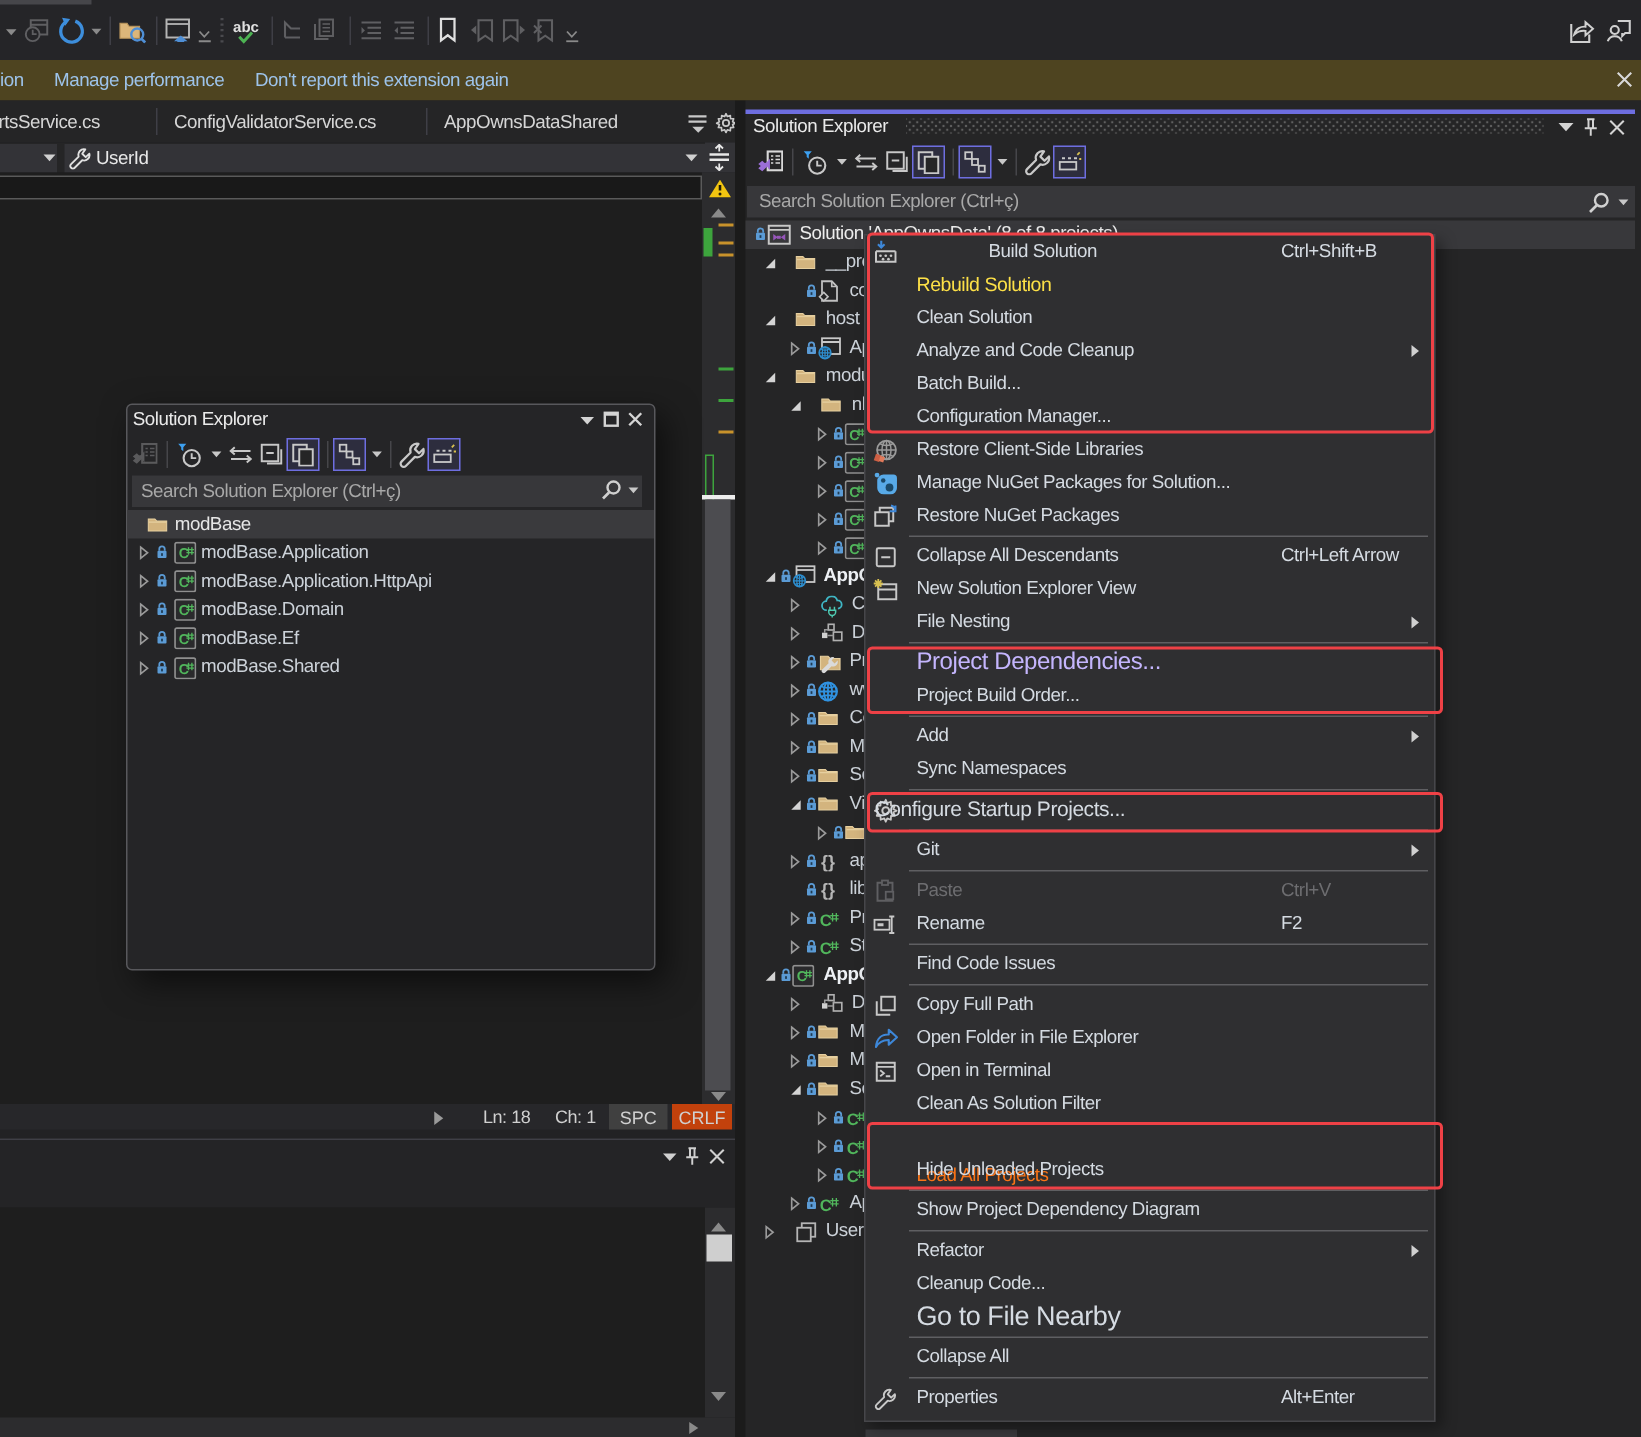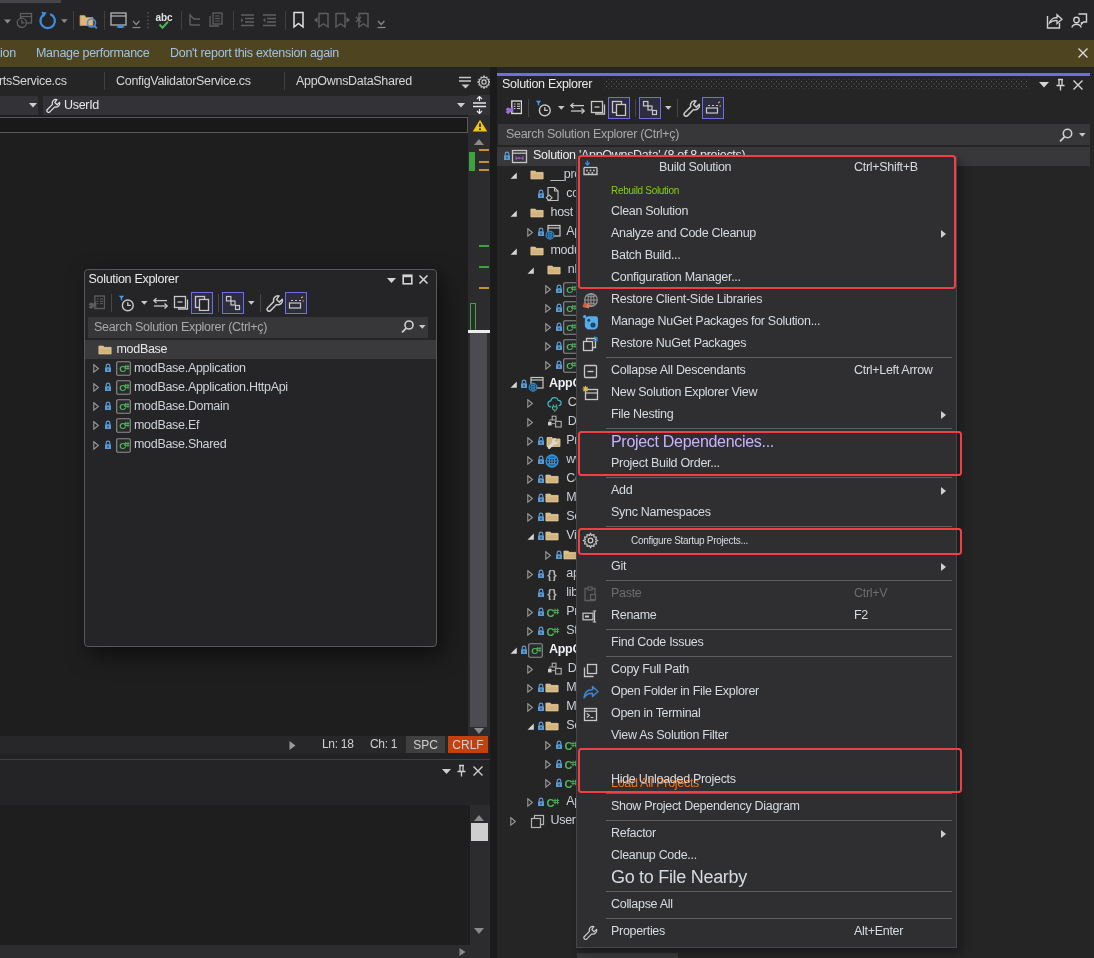--- a/index.html
+++ b/index.html
@@ -867,21 +867,21 @@
       <path d="M2 7.5 h13" stroke="#c8c8c8" stroke-width="1.3"></path>
       <circle cx="5" cy="10.5" r="0.9" fill="#c8c8c8"></circle>
       <circle cx="8.5" cy="10.5" r="0.9" fill="#c8c8c8"></circle>
       <circle cx="12" cy="10.5" r="0.9" fill="#c8c8c8"></circle>
       <circle cx="6.7" cy="12.8" r="0.9" fill="#c8c8c8"></circle>
       <circle cx="10.3" cy="12.8" r="0.9" fill="#c8c8c8"></circle>
       <path d="M5.5 0.5 v4 M3.3 2.8 l2.2 2.2 2.2 -2.2" fill="none" stroke="#3d87d8" stroke-width="1.4"></path>
     </svg>
     <div style="position:absolute;left:611px;top:168px;transform:translateY(-50%);font-size:12.5px;color:#d5dbe2;font-weight:normal;white-space:nowrap;letter-spacing:-0.3px;line-height:1.1;margin-left:48px;">Build Solution</div>
     <div style="position:absolute;left:854px;top:168px;transform:translateY(-50%);font-size:12.5px;color:#d5dbe2;font-weight:normal;white-space:nowrap;letter-spacing:-0.3px;line-height:1.1;">Ctrl+Shift+B</div>
-    <div style="position:absolute;left:611px;top:190px;transform:translateY(-50%);font-size:10px;color:#84cc16;font-weight:normal;white-space:nowrap;letter-spacing:-0.3px;line-height:1.1;">Rebuild Solution</div>
+    <div style="position:absolute;left:611px;top:190px;transform:translateY(-50%);font-size:13px;color:#fde047;font-weight:normal;white-space:nowrap;letter-spacing:-0.3px;line-height:1.1;">Rebuild Solution</div>
     <div style="position:absolute;left:611px;top:212px;transform:translateY(-50%);font-size:12.5px;color:#d5dbe2;font-weight:normal;white-space:nowrap;letter-spacing:-0.3px;line-height:1.1;">Clean Solution</div>
     <div style="position:absolute;left:611px;top:234px;transform:translateY(-50%);font-size:12.5px;color:#d5dbe2;font-weight:normal;white-space:nowrap;letter-spacing:-0.3px;line-height:1.1;">Analyze and Code Cleanup</div>
     <svg style="position:absolute;left:940px;top:229px" width="7" height="10" viewBox="0 0 7 10">
       <path d="M1 1 L6 5 L1 9 Z" fill="#d0d0d0"></path>
     </svg>
     <div style="position:absolute;left:611px;top:256px;transform:translateY(-50%);font-size:12.5px;color:#d5dbe2;font-weight:normal;white-space:nowrap;letter-spacing:-0.3px;line-height:1.1;">Batch Build...</div>
     <div style="position:absolute;left:611px;top:278px;transform:translateY(-50%);font-size:12.5px;color:#d5dbe2;font-weight:normal;white-space:nowrap;letter-spacing:-0.3px;line-height:1.1;">Configuration Manager...</div>
     <svg style="position:absolute;left:582px;top:292px" width="17" height="17" viewBox="0 0 17 17">
       <circle cx="9" cy="8" r="6.3" fill="none" stroke="#9a9a9a" stroke-width="1.2"></circle>
       <path d="M2.7 8 h12.6 M9 1.7 v12.6 M4.5 3.7 c2.5 1.7 6.5 1.7 9 0 M4.5 12.3 c2.5 -1.7 6.5 -1.7 9 0" stroke="#9a9a9a" stroke-width="1" fill="none"></path>
@@ -927,21 +927,21 @@
     <div style="position:absolute;left:611px;top:491.0px;transform:translateY(-50%);font-size:12.5px;color:#d5dbe2;font-weight:normal;white-space:nowrap;letter-spacing:-0.3px;line-height:1.1;">Add</div>
     <svg style="position:absolute;left:940px;top:486.0px" width="7" height="10" viewBox="0 0 7 10">
       <path d="M1 1 L6 5 L1 9 Z" fill="#d0d0d0"></path>
     </svg>
     <div style="position:absolute;left:611px;top:513.0px;transform:translateY(-50%);font-size:12.5px;color:#d5dbe2;font-weight:normal;white-space:nowrap;letter-spacing:-0.3px;line-height:1.1;">Sync Namespaces</div>
     <div style="position:absolute;left:606px;top:526.0px;width:346px;height:1px;background:#5f5f62;"></div>
     <svg style="position:absolute;left:582px;top:532.0px" width="17" height="17" viewBox="0 0 17 17">
       <circle cx="8.5" cy="8.5" r="2.3" fill="none" stroke="#c8c8c8" stroke-width="1.3"></circle>
       <path d="M8.5 1.2 l1 2.2 2.4 -0.9 0.1 2.5 2.5 0.1 -0.9 2.4 2.2 1 -2.2 1 0.9 2.4 -2.5 0.1 -0.1 2.5 -2.4 -0.9 -1 2.2 -1 -2.2 -2.4 0.9 -0.1 -2.5 -2.5 -0.1 0.9 -2.4 -2.2 -1 2.2 -1 -0.9 -2.4 2.5 -0.1 0.1 -2.5 2.4 0.9 z" fill="none" stroke="#c8c8c8" stroke-width="1.2" stroke-linejoin="round"></path>
     </svg>
-    <div style="position:absolute;left:631px;top:540.0px;transform:translateY(-50%);font-size:10px;color:#d5dbe2;font-weight:normal;white-space:nowrap;letter-spacing:-0.3px;line-height:1.1;">Configure Startup Projects...</div>
+    <div style="position:absolute;left:583px;top:540.0px;transform:translateY(-50%);font-size:14px;color:#d5dbe2;font-weight:normal;white-space:nowrap;letter-spacing:-0.3px;line-height:1.1;">Configure Startup Projects...</div>
     <div style="position:absolute;left:606px;top:553.0px;width:346px;height:1px;background:#5f5f62;"></div>
     <div style="position:absolute;left:611px;top:567.0px;transform:translateY(-50%);font-size:12.5px;color:#d5dbe2;font-weight:normal;white-space:nowrap;letter-spacing:-0.3px;line-height:1.1;">Git</div>
     <svg style="position:absolute;left:940px;top:562.0px" width="7" height="10" viewBox="0 0 7 10">
       <path d="M1 1 L6 5 L1 9 Z" fill="#d0d0d0"></path>
     </svg>
     <div style="position:absolute;left:606px;top:580.0px;width:346px;height:1px;background:#5f5f62;"></div>
     <svg style="position:absolute;left:583px;top:586.0px" width="15" height="17" viewBox="0 0 15 17">
       <path d="M5 2.5 h-3 v12 h10 v-12 h-3" fill="none" stroke="#5f5f62" stroke-width="1.3"></path>
       <rect x="5" y="1" width="4" height="3" fill="none" stroke="#5f5f62" stroke-width="1.2"></rect>
       <rect x="7.5" y="8.5" width="5" height="5" fill="#2f2f31" stroke="#5f5f62" stroke-width="1.2"></rect>
@@ -966,21 +966,21 @@
     <svg style="position:absolute;left:582px;top:685.0px" width="17" height="15" viewBox="0 0 17 15">
       <path d="M2 13 C2.5 7 6 4.5 10.5 4.7 V1.5 L16 6.5 10.5 11.5 v-3.2 C7 8.2 4 9.5 2 13 Z" fill="none" stroke="#3d87d8" stroke-width="1.4" stroke-linejoin="round"></path>
     </svg>
     <div style="position:absolute;left:611px;top:692.0px;transform:translateY(-50%);font-size:12.5px;color:#d5dbe2;font-weight:normal;white-space:nowrap;letter-spacing:-0.3px;line-height:1.1;">Open Folder in File Explorer</div>
     <svg style="position:absolute;left:583px;top:707.0px" width="15" height="15" viewBox="0 0 15 15">
       <rect x="1.5" y="1.5" width="12" height="12" fill="none" stroke="#c8c8c8" stroke-width="1.3"></rect>
       <path d="M1.5 4.2 H13.5" stroke="#c8c8c8" stroke-width="1.2"></path>
       <path d="M3.8 6.5 l2.5 2 -2.5 2 M7.5 10.5 h3" stroke="#c8c8c8" stroke-width="1.2" fill="none"></path>
     </svg>
     <div style="position:absolute;left:611px;top:714.0px;transform:translateY(-50%);font-size:12.5px;color:#d5dbe2;font-weight:normal;white-space:nowrap;letter-spacing:-0.3px;line-height:1.1;">Open in Terminal</div>
-    <div style="position:absolute;left:611px;top:736.0px;transform:translateY(-50%);font-size:12.5px;color:#d5dbe2;font-weight:normal;white-space:nowrap;letter-spacing:-0.3px;line-height:1.1;">View As Solution Filter</div>
+    <div style="position:absolute;left:611px;top:736.0px;transform:translateY(-50%);font-size:12.5px;color:#d5dbe2;font-weight:normal;white-space:nowrap;letter-spacing:-0.3px;line-height:1.1;">Clean As Solution Filter</div>
     <div style="position:absolute;left:611px;top:784px;transform:translateY(-50%);font-size:12.5px;color:#f97316;font-weight:normal;white-space:nowrap;letter-spacing:-0.3px;line-height:1.1;">Load All Projects</div>
     <div style="position:absolute;left:611px;top:780.0px;transform:translateY(-50%);font-size:12.5px;color:#d5dbe2;font-weight:normal;white-space:nowrap;letter-spacing:-0.3px;line-height:1.1;">Hide Unloaded Projects</div>
     <div style="position:absolute;left:606px;top:793.0px;width:346px;height:1px;background:#5f5f62;"></div>
     <div style="position:absolute;left:611px;top:807.0px;transform:translateY(-50%);font-size:12.5px;color:#d5dbe2;font-weight:normal;white-space:nowrap;letter-spacing:-0.3px;line-height:1.1;">Show Project Dependency Diagram</div>
     <div style="position:absolute;left:606px;top:820.0px;width:346px;height:1px;background:#5f5f62;"></div>
     <div style="position:absolute;left:611px;top:834.0px;transform:translateY(-50%);font-size:12.5px;color:#d5dbe2;font-weight:normal;white-space:nowrap;letter-spacing:-0.3px;line-height:1.1;">Refactor</div>
     <svg style="position:absolute;left:940px;top:829.0px" width="7" height="10" viewBox="0 0 7 10">
       <path d="M1 1 L6 5 L1 9 Z" fill="#d0d0d0"></path>
     </svg>
     <div style="position:absolute;left:611px;top:856.0px;transform:translateY(-50%);font-size:12.5px;color:#d5dbe2;font-weight:normal;white-space:nowrap;letter-spacing:-0.3px;line-height:1.1;">Cleanup Code...</div>

